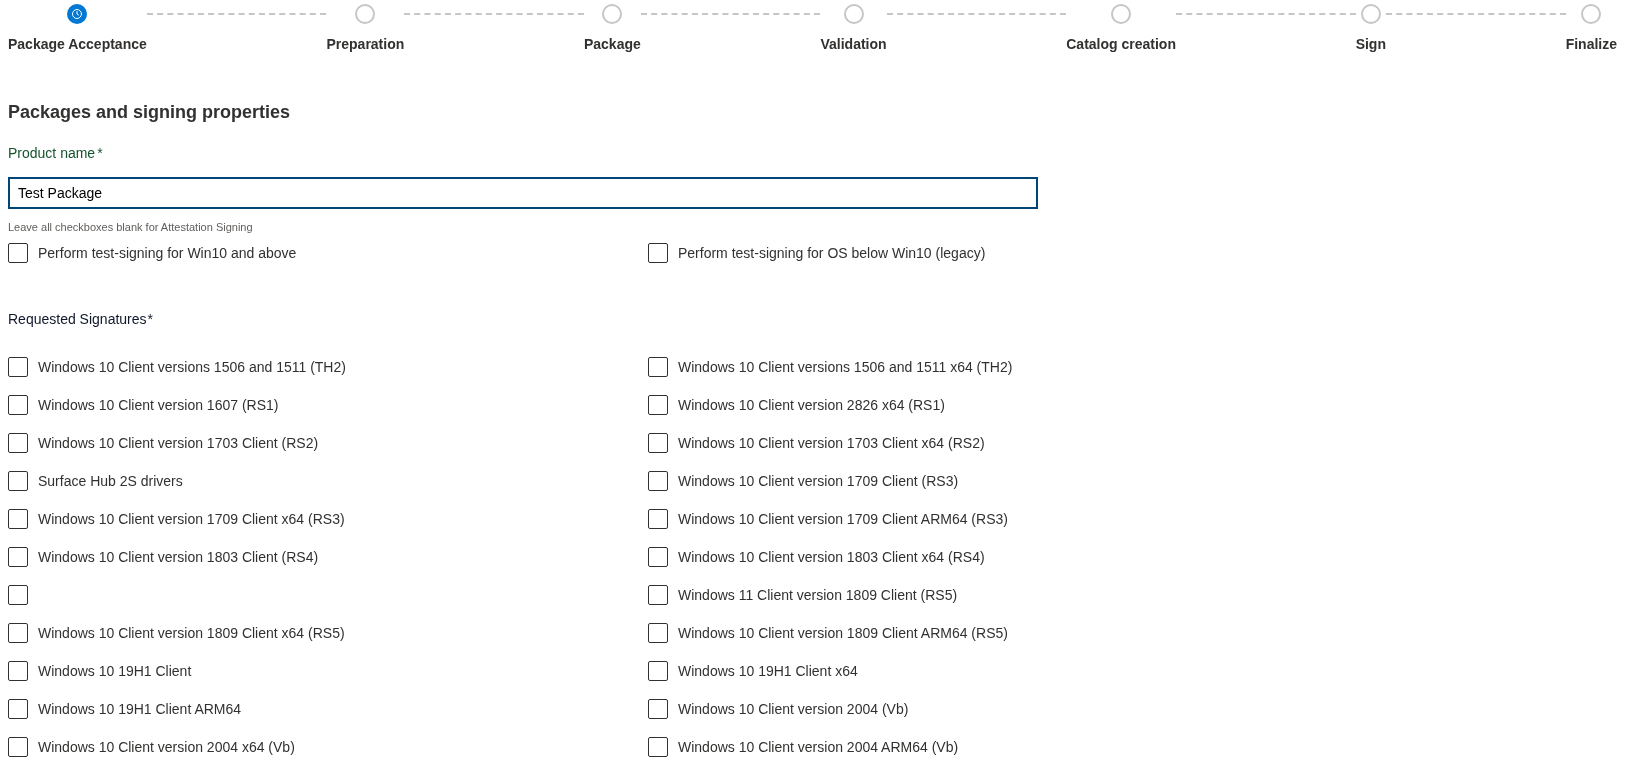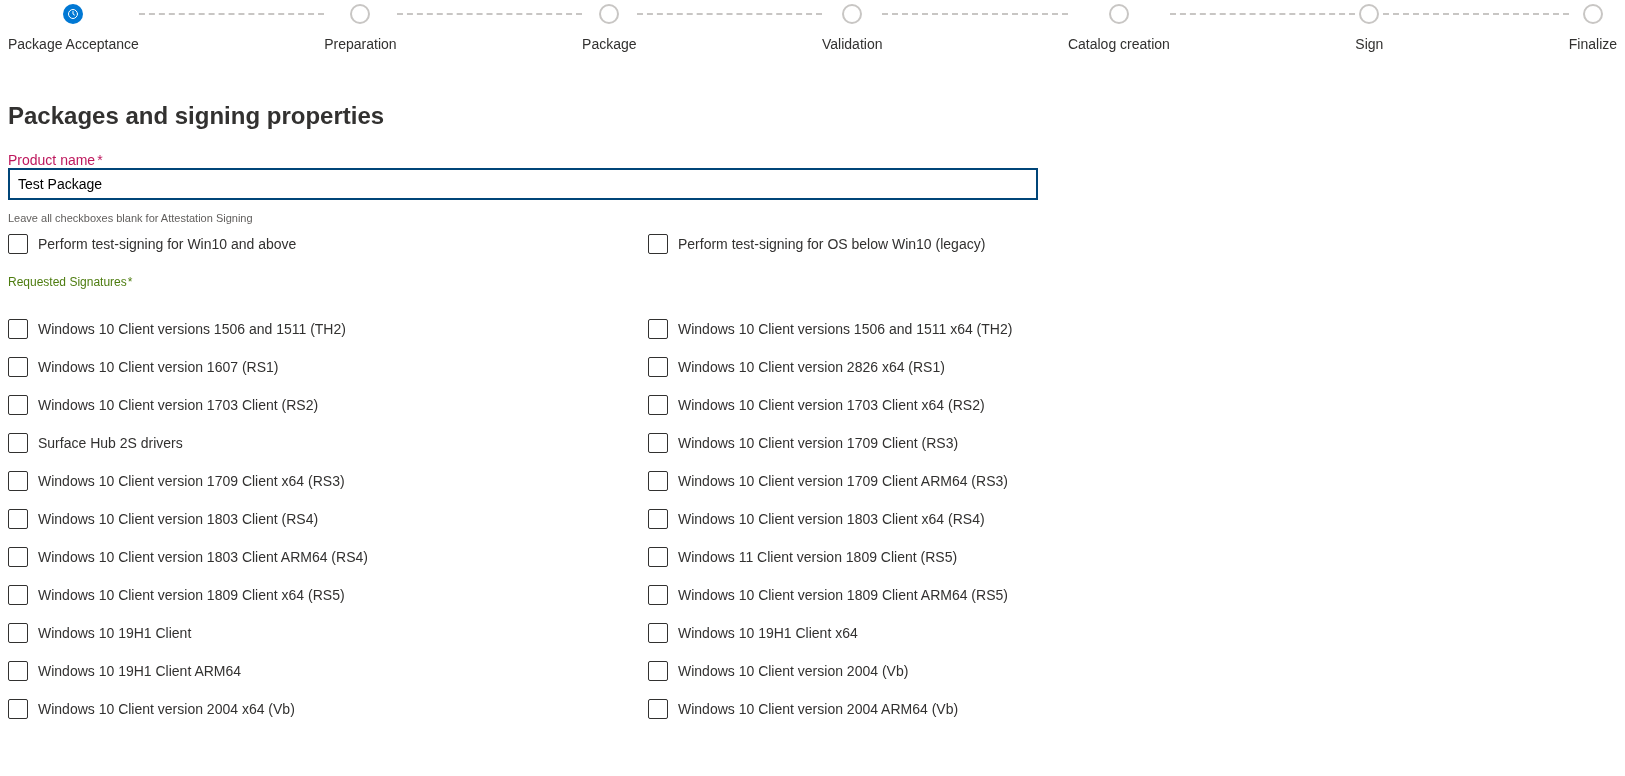--- a/index.html
+++ b/index.html
@@ -25,20 +25,21 @@
       flex-direction: column;
       align-items: center;
       position: relative;
       flex: 0 0 auto;
     }
     .step .label {
       margin-top: 12px;
       font-size: 14px;
       color: #323130;
       white-space: nowrap;
+      font-weight: bold;
     }
     .bubble {
       width: 20px;
       height: 20px;
       border-radius: 50%;
       border: 2px solid #c8c6c4;
       background: #fff;
       display: flex;
       align-items: center;
       justify-content: center;
@@ -64,30 +65,30 @@
     .step:first-child  { align-items: flex-start; }
     .step:last-child   { align-items: flex-end; }
     .step:first-child .bubble,
     .step:last-child  .bubble { align-self: center; }
 
     
     .step.center .label { text-align: left; }
 
     
     h2.section-title {
-      font-size: 24px;
+      font-size: 18px;
       font-weight: 700;
       margin-bottom: 22px;
     }
 
     
     .field-label {
       font-size: 14px;
-      color: #be185d;
-      margin-bottom: 0;
+      color: #14532d;
+      margin-bottom: 16px;
     }
     .field-label .req { padding-left: 2px; }
     input.text-input {
       width: 1030px;
       max-width: 100%;
       height: 32px;
       padding: 4px 8px;
       font-size: 14px;
       border: 2px solid #004578;
       outline: none;
@@ -96,27 +97,27 @@
     .hint {
       font-size: 11px;
       color: #605e5c;
       margin-top: 12px;
       margin-bottom: 10px;
     }
 
     
     .row2 {
       display: flex;
-      margin-bottom: 21px;
+      margin-bottom: 48px;
     }
     .row2 .col { width: 640px; }
 
     .sig-title {
-      font-size: 12px;
-      color: #4d7c0f;
+      font-size: 14px;
+      color: #0f172a;
       margin-bottom: 30px;
     }
     .sig-title .req { padding-left: 1px; }
 
     .sig-grid {
       display: flex;
     }
     .sig-col {
       width: 640px;
       display: flex;
@@ -248,21 +249,20 @@
       <label class="cb">
         <input type="checkbox" style="">
         <span>Windows 10 Client version 1709 Client x64 (RS3)</span>
       </label>
       <label class="cb">
         <input type="checkbox" style="">
         <span>Windows 10 Client version 1803 Client (RS4)</span>
       </label>
       <label class="cb">
         <input type="checkbox" style="">
-        <span>Windows 10 Client version 1803 Client ARM64 (RS4)</span>
       </label>
       <label class="cb">
         <input type="checkbox" style="">
         <span>Windows 10 Client version 1809 Client x64 (RS5)</span>
       </label>
       <label class="cb">
         <input type="checkbox" style="">
         <span>Windows 10 19H1 Client</span>
       </label>
       <label class="cb">

